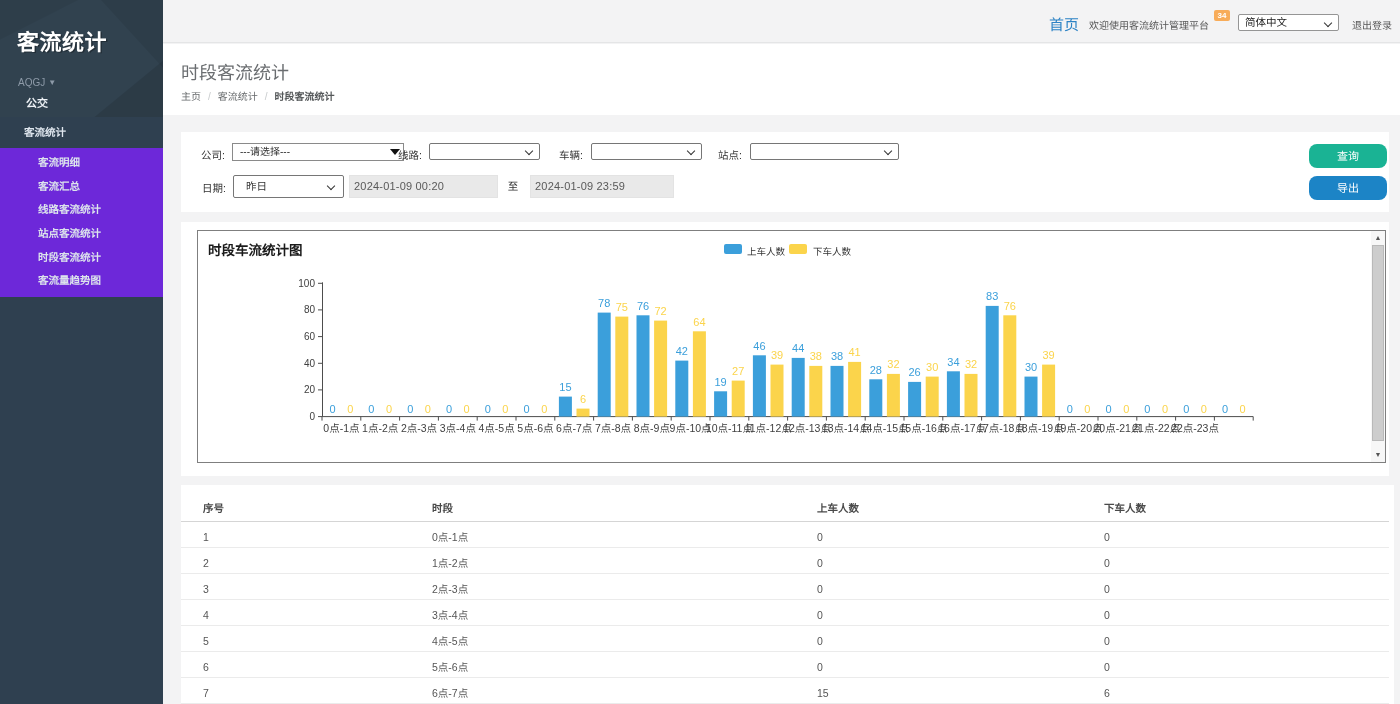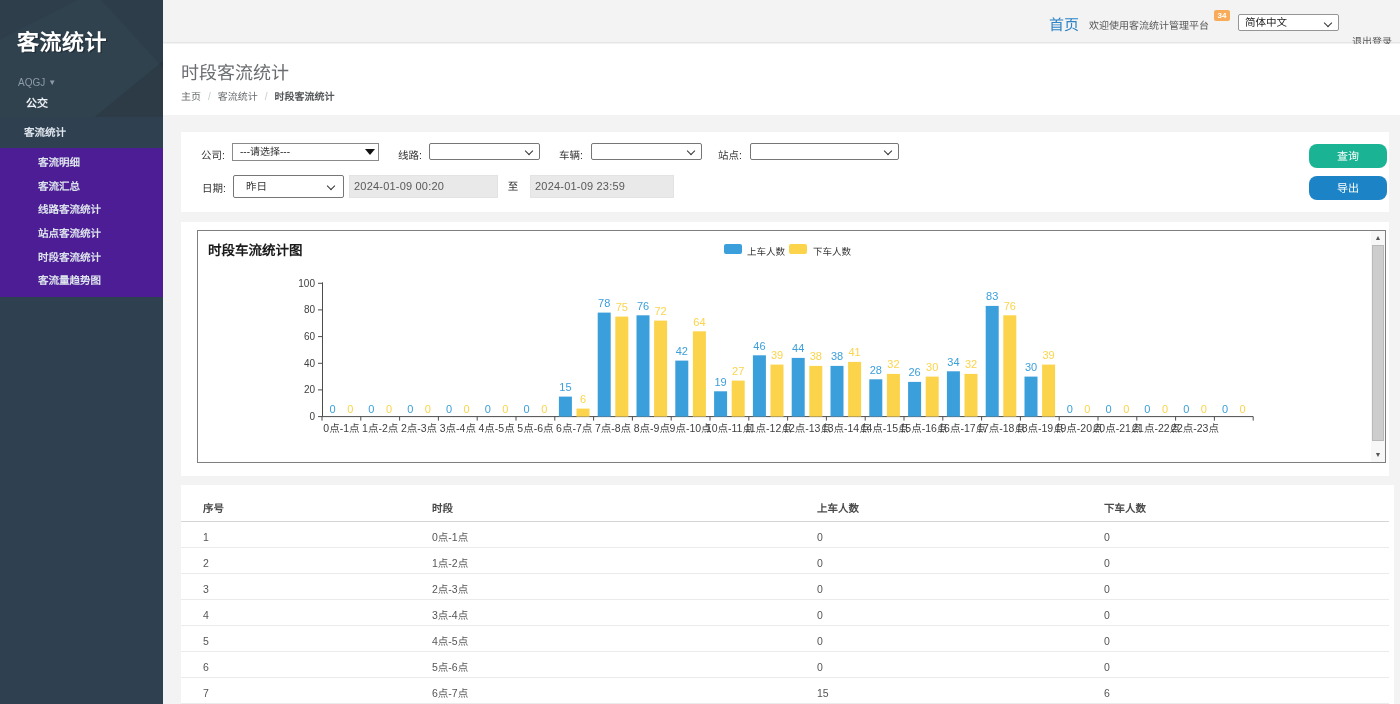--- a/index.html
+++ b/index.html
@@ -11,31 +11,31 @@
 #brandarea { position:absolute; left:0; top:0; width:163px; height:117px; background:#31424f; }
 #brandarea .p1 { position:absolute; inset:0; background:rgba(0,0,0,0.05); clip-path:polygon(0 0, 48% 0, 0 34%); }
 #brandarea .p2 { position:absolute; inset:0; background:rgba(0,0,0,0.07); clip-path:polygon(62% 0, 100% 0, 100% 58%); }
 #brandarea .p3 { position:absolute; inset:0; background:rgba(0,0,0,0.10); clip-path:polygon(100% 52%, 100% 100%, 58% 100%); }
 .brand { position:absolute; left:17px; top:24px; color:#fff; font-size:22px; font-weight:bold; letter-spacing:0.5px; text-shadow:1.5px 1px 0 rgba(0,0,0,0.3); }
 .corp  { position:absolute; left:26px; top:60px; color:#eef2f6; font-size:11px; font-weight:bold;margin-top:34px; }
 .acct  { position:absolute; left:18px; top:77px; color:#8d9aa8; font-size:10px; }
 .acct .car { font-size:8px; position:relative; top:-1px; }
 #nav { position:absolute; left:0; top:117px; width:163px; }
 .nav-l1 { height:31px; line-height:31px; padding-left:24px; color:#dfe6ee; font-size:10.5px; font-weight:600; }
-.nav-sub { background:#4c1d95; padding:3px 0 4px 0; }
+.nav-sub { background:#6d28d9; padding:3px 0 4px 0; }
 .nav-l2 { height:23.7px; line-height:23.7px; padding-left:38px; color:#dce3ec; font-size:10.5px; font-weight:600; }
 .nav-gap1 { height:32px; line-height:32px; }
 
 #topbar { position:absolute; left:163px; top:0; width:1237px; height:43px; background:#f3f3f4; border-bottom:1px solid #e4e5e6; }
 .homelink { position:absolute; left:886px; top:13px; font-size:15px; color:#2d83c5; }
 .welcome { position:absolute; left:926px; top:17px; font-size:10px; color:#585858; }
 .badge34 { position:absolute; left:1051px; top:10px; width:16px; height:11px; background:#f8ac59; border-radius:2px; color:#fff; font-size:8px; line-height:11px; text-align:center; font-weight:bold; }
 .langsel { position:absolute; left:1075px; top:14px; width:101px; height:17px; background:#fff; border:1px solid #959595; border-radius:2px; font-size:10.5px; color:#222; line-height:15px; padding-left:6px; }
 .langsel .chev { position:absolute; right:7px; top:5px; }
-.logout { position:absolute; left:1189px; top:17px; font-size:10px; color:#585858;margin-top:16px; }
+.logout { position:absolute; left:1189px; top:17px; font-size:10px; color:#585858; }
 
 .chev { display:inline-block; width:6px; height:6px; border-left:1.5px solid #333; border-bottom:1.5px solid #333; transform:rotate(-45deg); }
 
 #heading { position:absolute; left:163px; top:44px; width:1237px; height:71px; background:#fff; }
 #heading h1 { position:absolute; left:18px; top:14px; font-size:18px; font-weight:400; color:#6a6d70; }
 .crumbs { position:absolute; left:18px; top:44px; font-size:10px; color:#676a6c; }
 .crumbs .sep { color:#c9ccce; padding:0 7px; }
 .crumbs b { color:#55585a; }
 
 .panel { position:absolute; background:#fff; }
@@ -103,21 +103,21 @@
   <div class="logout">退出登录</div>
 </div>
 
 <div id="heading">
   <h1>时段客流统计</h1>
   <div class="crumbs">主页<span class="sep">/</span>客流统计<span class="sep">/</span><b>时段客流统计</b></div>
 </div>
 
 <div class="panel" id="p-filter">
   <span class="flabel" style="left:20px; top:15px;">公司:</span>
-  <div class="combo" style="left:51px; top:11px; width:147px;">---请选择---<span class="tri"></span></div>
+  <div class="combo" style="left:51px; top:11px; width:172px;">---请选择---<span class="tri"></span></div>
   <span class="flabel" style="left:217px; top:15px;">线路:</span>
   <div class="nsel" style="left:248px; top:11px; width:111px;">
       <span class="chev"></span>
     </div>
   <span class="flabel" style="left:378px; top:15px;">车辆:</span>
   <div class="nsel" style="left:410px; top:11px; width:111px;">
       <span class="chev"></span>
     </div>
   <span class="flabel" style="left:537px; top:15px;">站点:</span>
   <div class="nsel" style="left:569px; top:11px; width:149px;">

